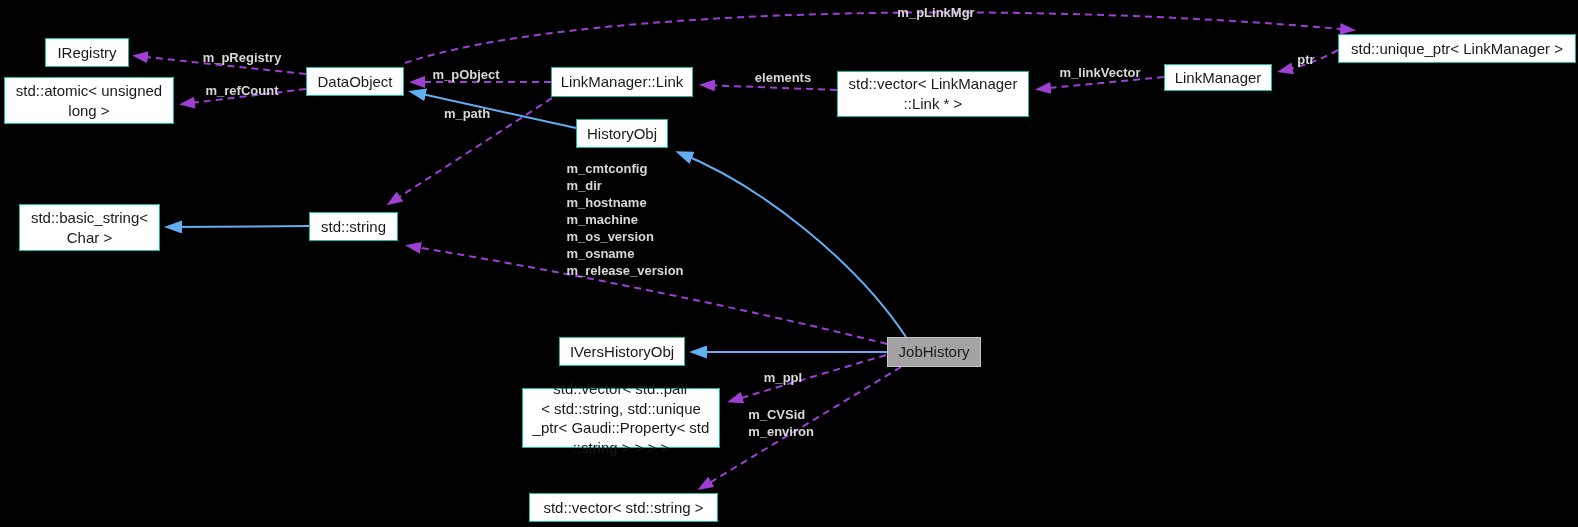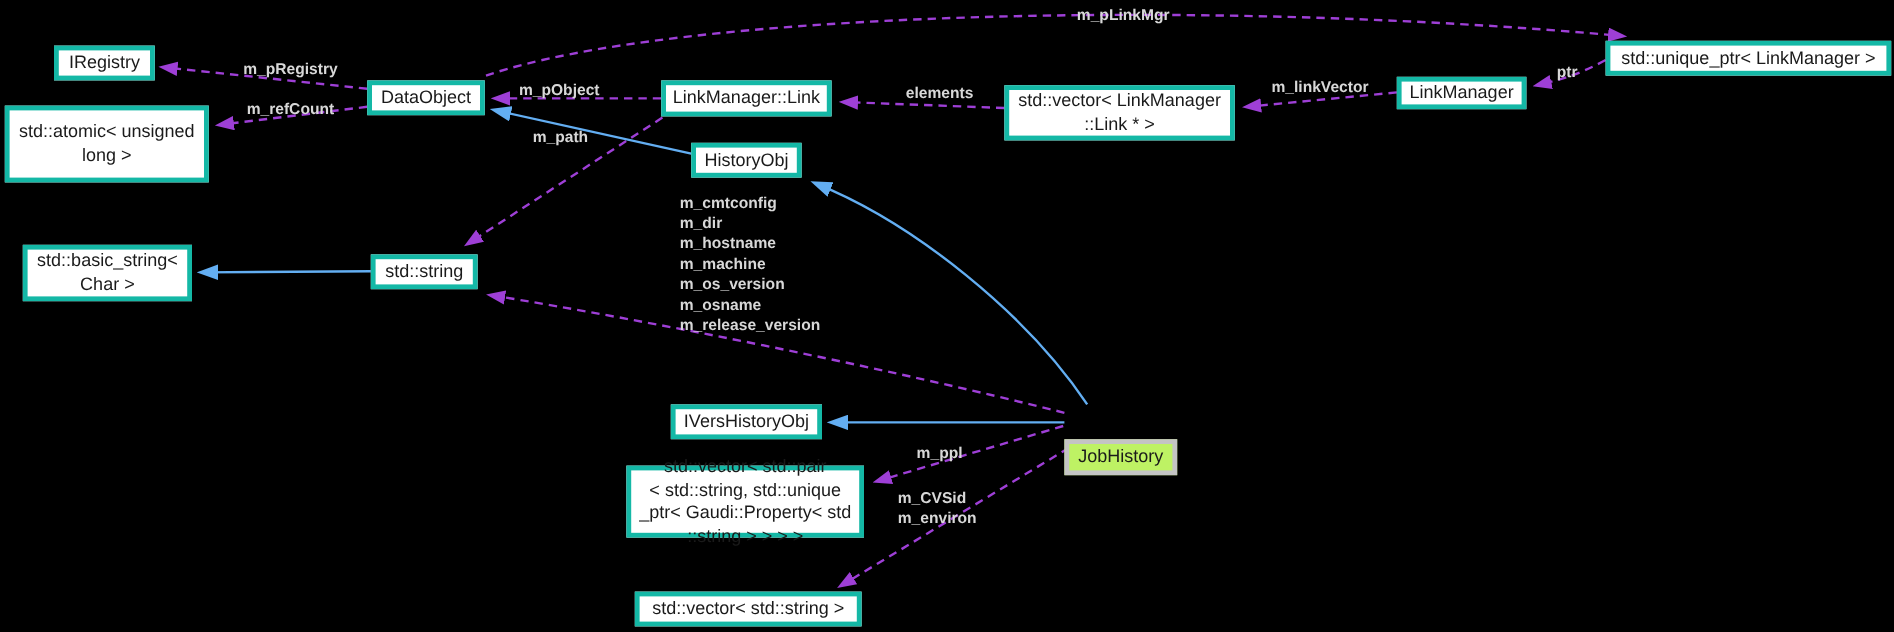--- a/index.html
+++ b/index.html
@@ -4,25 +4,25 @@
 <style>
   html,body{margin:0;padding:0;background:#000;}
   #canvas{
     position:relative;width:1578px;height:527px;background:#000;overflow:hidden;
     font-family:"Liberation Sans","DejaVu Sans",sans-serif;
   }
   #edges{position:absolute;left:0;top:0;pointer-events:none;}
   .edge-m{stroke:#9e3fd6;stroke-width:2;fill:none;stroke-dasharray:7 5;}
   .edge-i{stroke:#63aef2;stroke-width:2;fill:none;}
   .node{
-    position:absolute;box-sizing:border-box;background:#fff;border:4px solid #14b8a6;
+    position:absolute;box-sizing:border-box;background:#fff;border:1px solid #14b8a6;
     color:#1a1a1a;font-size:15px;line-height:20px;white-space:pre-line;text-align:center;
     display:flex;align-items:center;justify-content:center;padding:1px 4px;
   }
-  .node.highlight{background:#bef264;border-color:#c4c4c4;margin-top:29px;}
+  .node.highlight{background:#a3a3a3;border-color:#c4c4c4;}
   .elabel{
     position:absolute;transform:translateX(-50%);color:#d8d8d8;font-size:13px;
     font-weight:bold;line-height:17px;white-space:pre-line;text-align:left;
   }
 </style>
 </head>
 <body>
 
 <div id="canvas">
 
@@ -48,21 +48,21 @@
     <path class="edge-m" d="M 886 355 L 731 401" marker-end="url(#ap)"></path>
     <path class="edge-m" d="M 901 367 L 701 488" marker-end="url(#ap)"></path>
 
     <path class="edge-i" d="M 576 128 L 413 92" marker-end="url(#ab)"></path>
     <path class="edge-i" d="M 309 226 L 169 227" marker-end="url(#ab)"></path>
     <path class="edge-i" d="M 906 337 C 856 262, 762 186, 680 153" marker-end="url(#ab)"></path>
     <path class="edge-i" d="M 887 352 L 694 352" marker-end="url(#ab)"></path>
   </svg>
 
   <div class="node" style="left:45px;top:38px;width:84px;height:29px">IRegistry</div>
-  <div class="node" style="left:4px;top:88px;width:170px;height:64px">std::atomic&lt; unsigned
+  <div class="node" style="left:4px;top:77px;width:170px;height:47px">std::atomic&lt; unsigned
 long &gt;</div>
   <div class="node" style="left:306px;top:67px;width:98px;height:29px">DataObject</div>
   <div class="node" style="left:551px;top:67px;width:142px;height:30px">LinkManager::Link</div>
   <div class="node" style="left:837px;top:71px;width:192px;height:46px">std::vector&lt; LinkManager
 ::Link * &gt;</div>
   <div class="node" style="left:1164px;top:64px;width:108px;height:27px">LinkManager</div>
   <div class="node" style="left:1338px;top:34px;width:238px;height:29px">std::unique_ptr&lt; LinkManager &gt;</div>
   <div class="node" style="left:576px;top:119px;width:92px;height:29px">HistoryObj</div>
   <div class="node" style="left:19px;top:204px;width:141px;height:47px">std::basic_string&lt;
 Char &gt;</div>

